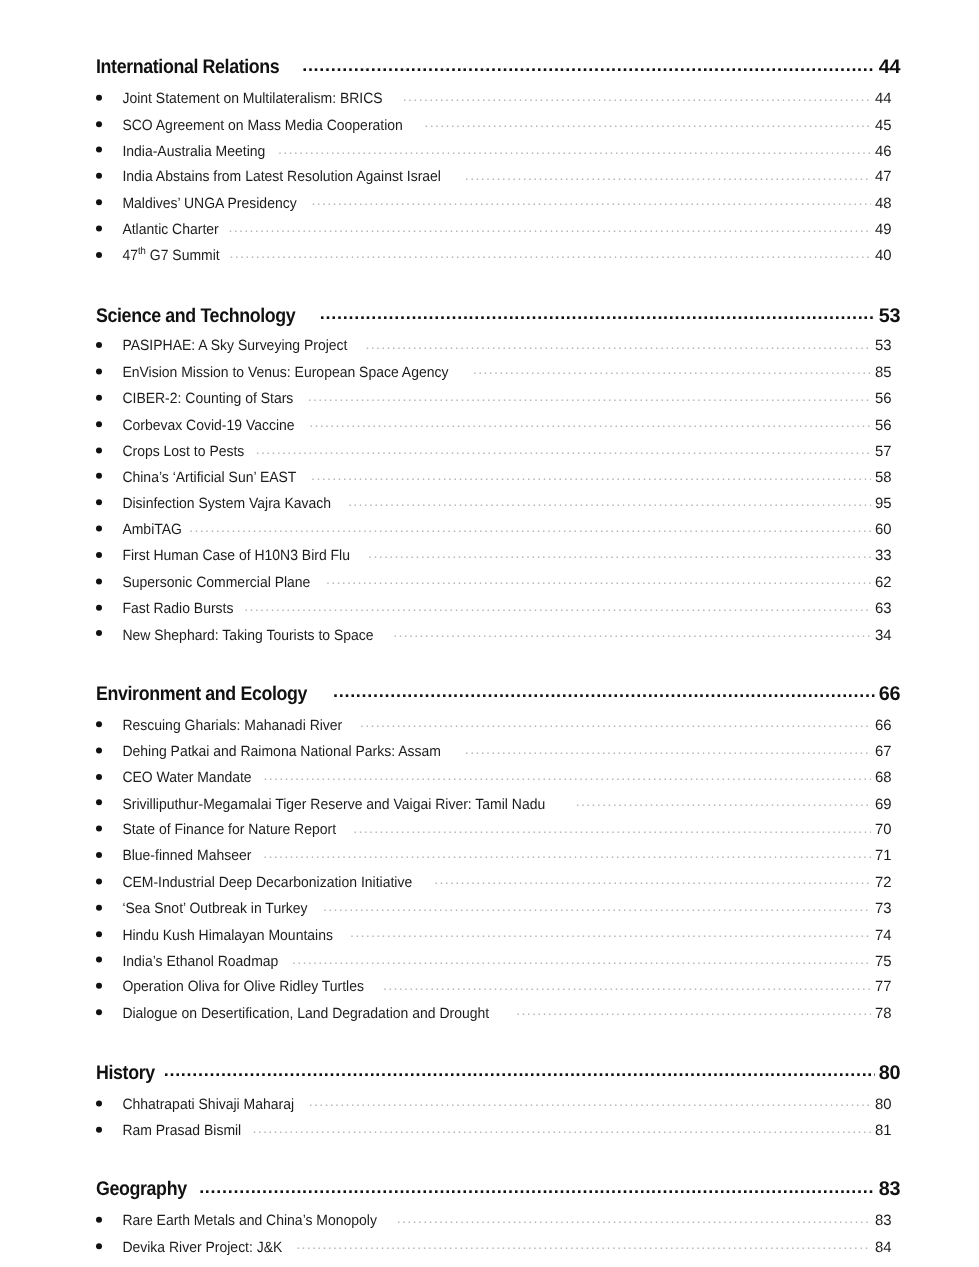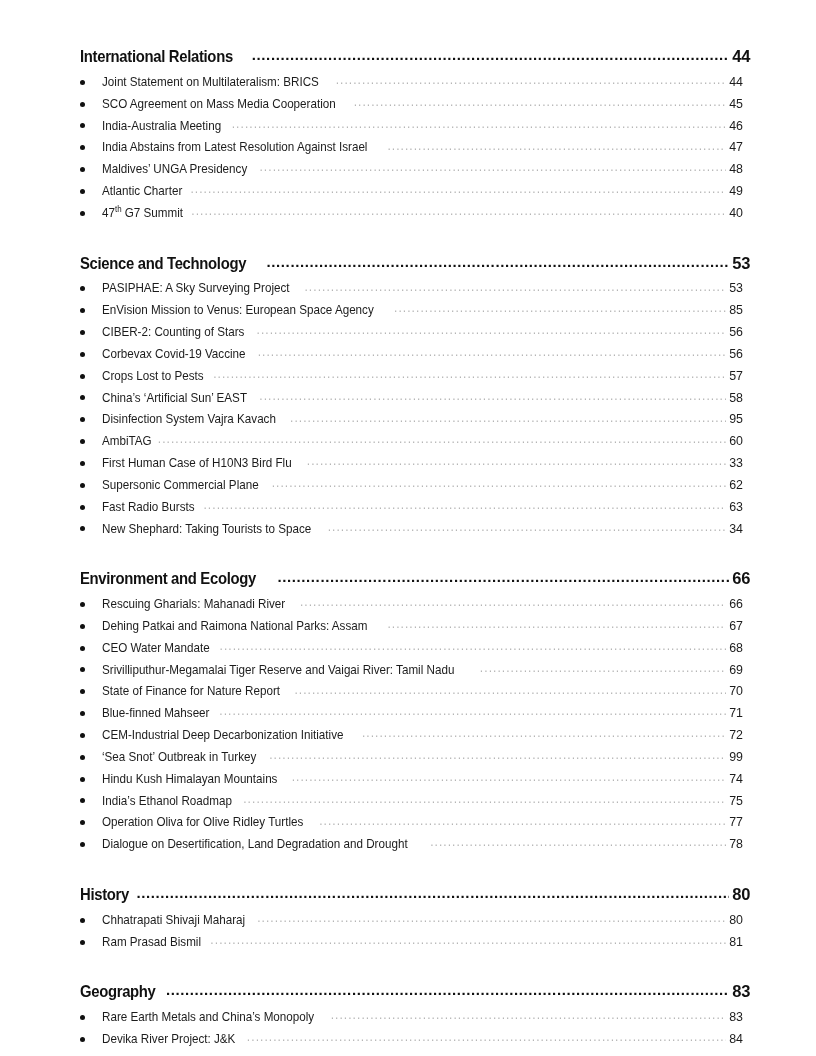--- a/index.html
+++ b/index.html
@@ -310,21 +310,21 @@
         <div class="entry">
           <span class="bullet"></span>
           <span class="etitle">CEM-Industrial Deep Decarbonization Initiative</span>
           <span class="leader">....................................................................................................................................................................................................................................................................</span>
           <span class="pagenum">72</span>
         </div>
         <div class="entry">
           <span class="bullet"></span>
           <span class="etitle">‘Sea Snot’ Outbreak in Turkey</span>
           <span class="leader">....................................................................................................................................................................................................................................................................</span>
-          <span class="pagenum">99</span>
+          <span class="pagenum">73</span>
         </div>
         <div class="entry">
           <span class="bullet"></span>
           <span class="etitle">Hindu Kush Himalayan Mountains</span>
           <span class="leader">....................................................................................................................................................................................................................................................................</span>
           <span class="pagenum">74</span>
         </div>
         <div class="entry">
           <span class="bullet"></span>
           <span class="etitle">India’s Ethanol Roadmap</span>

